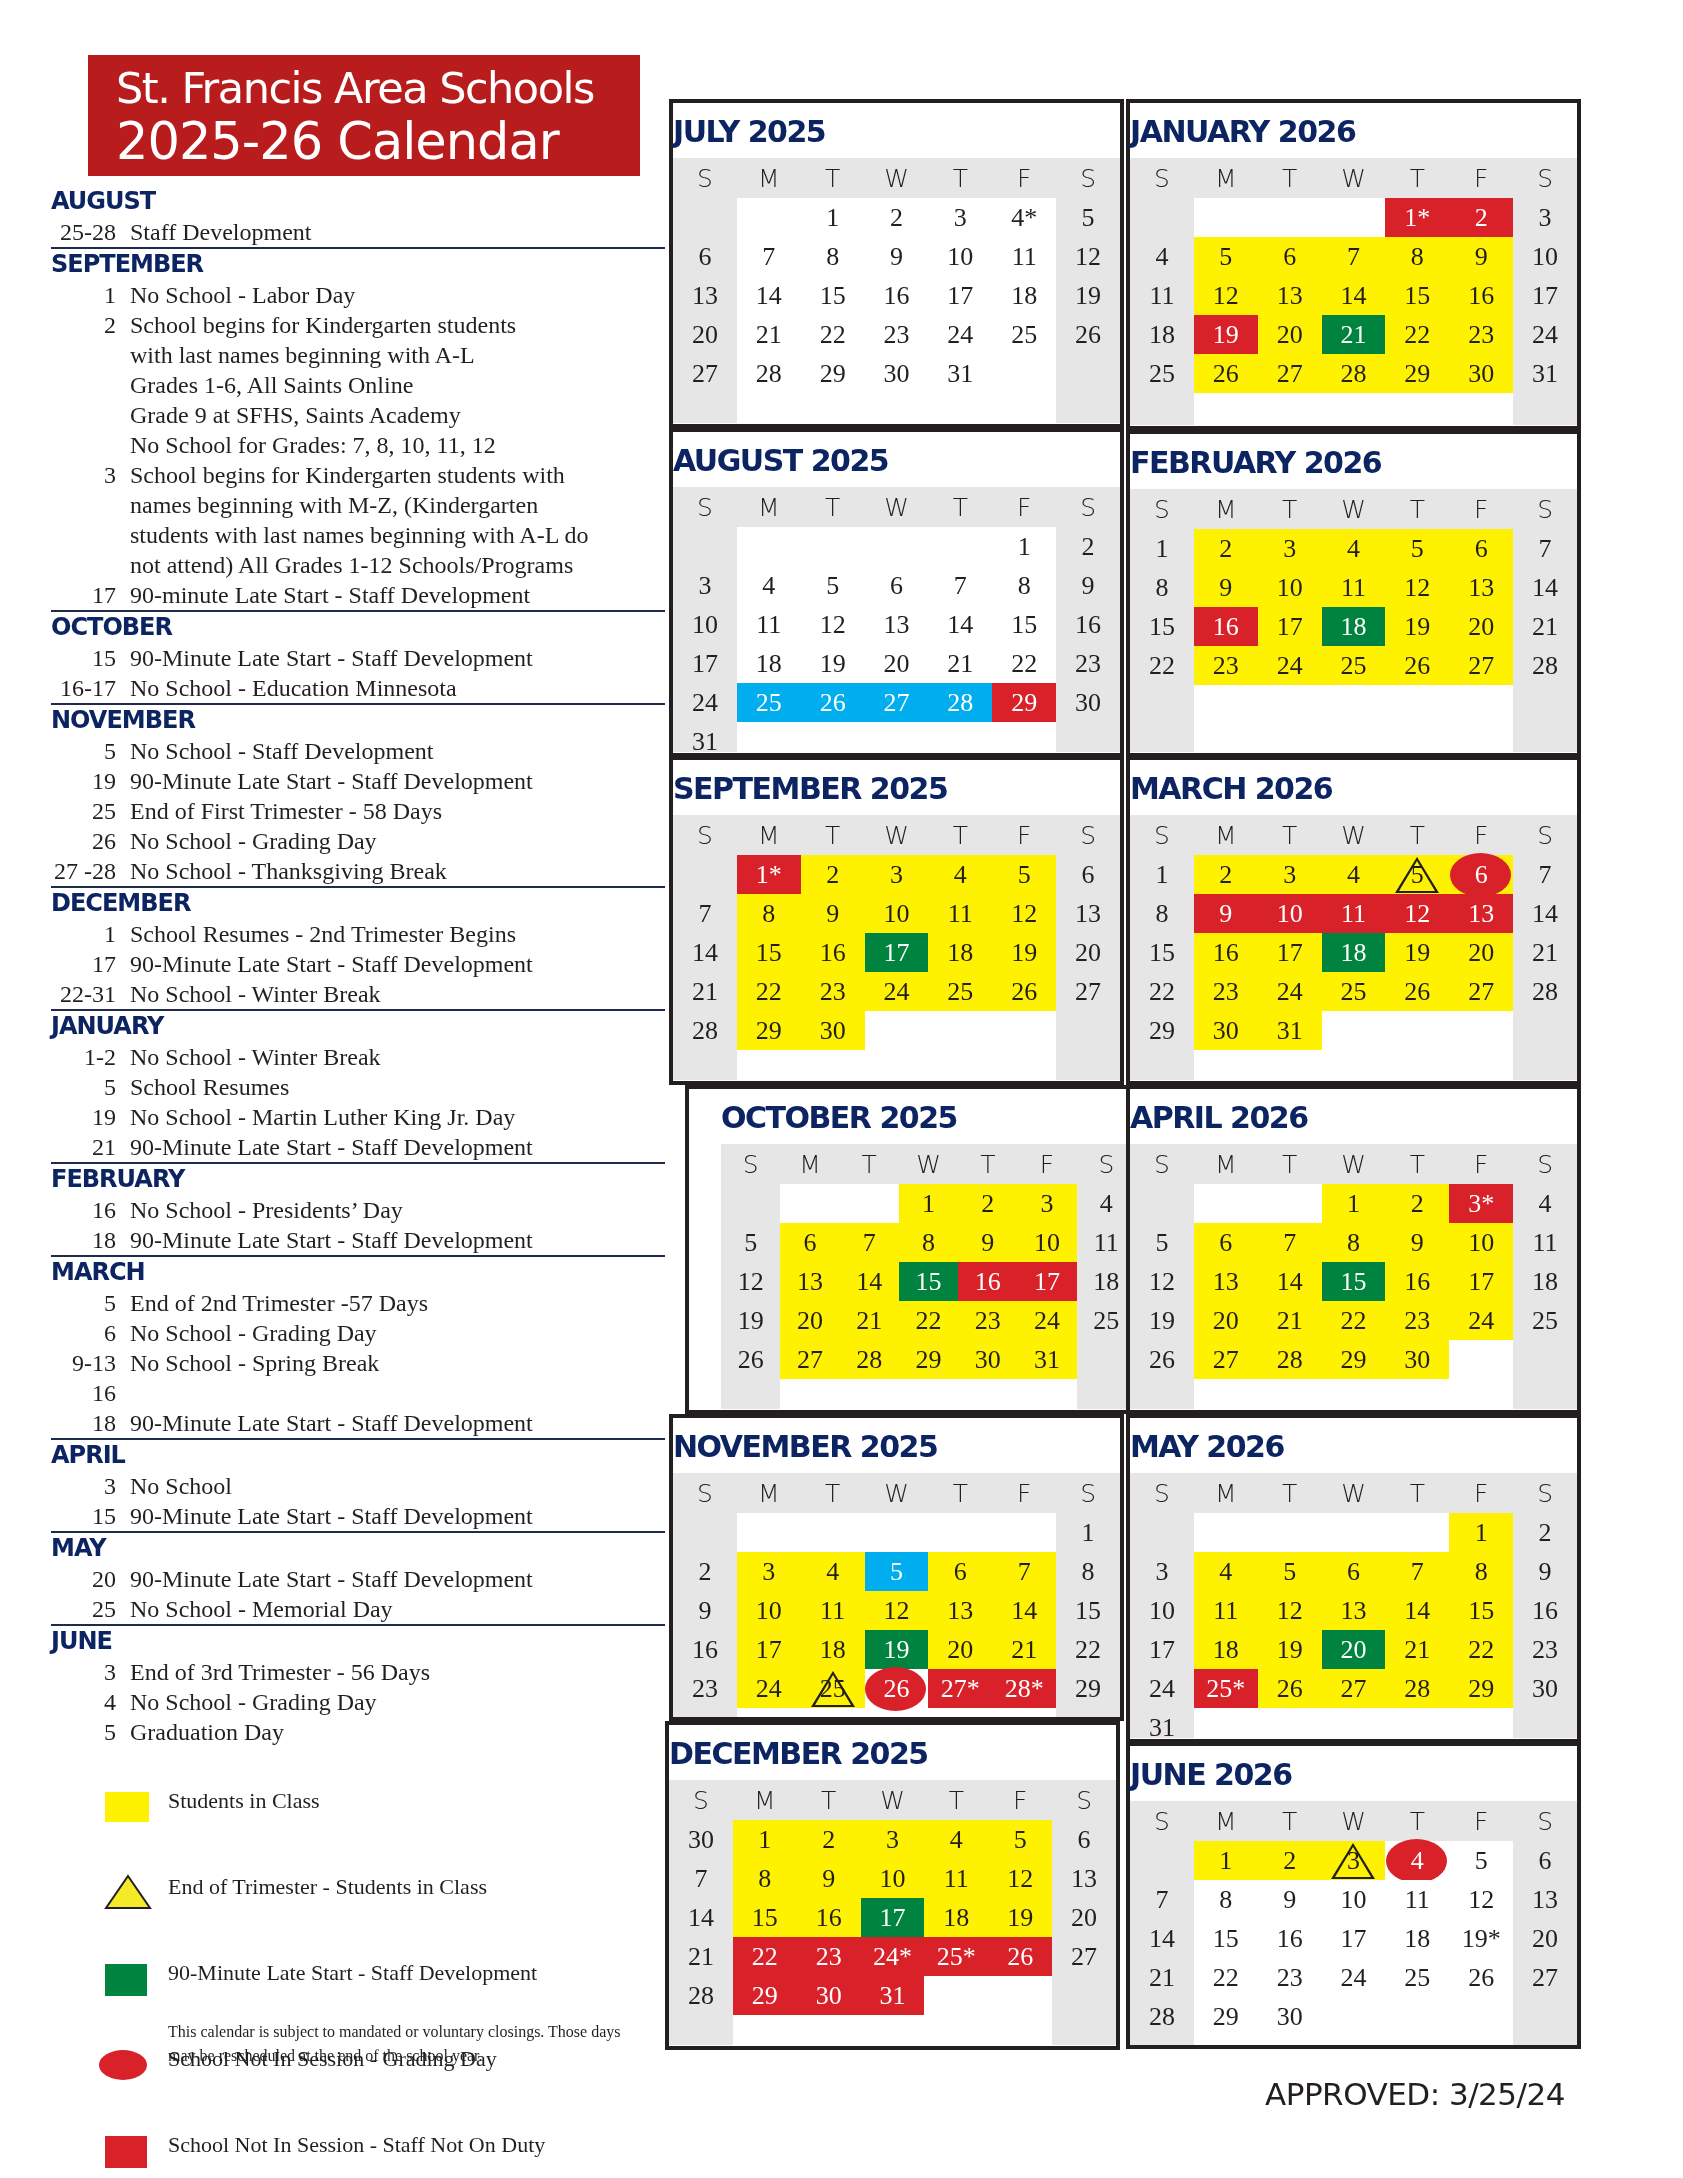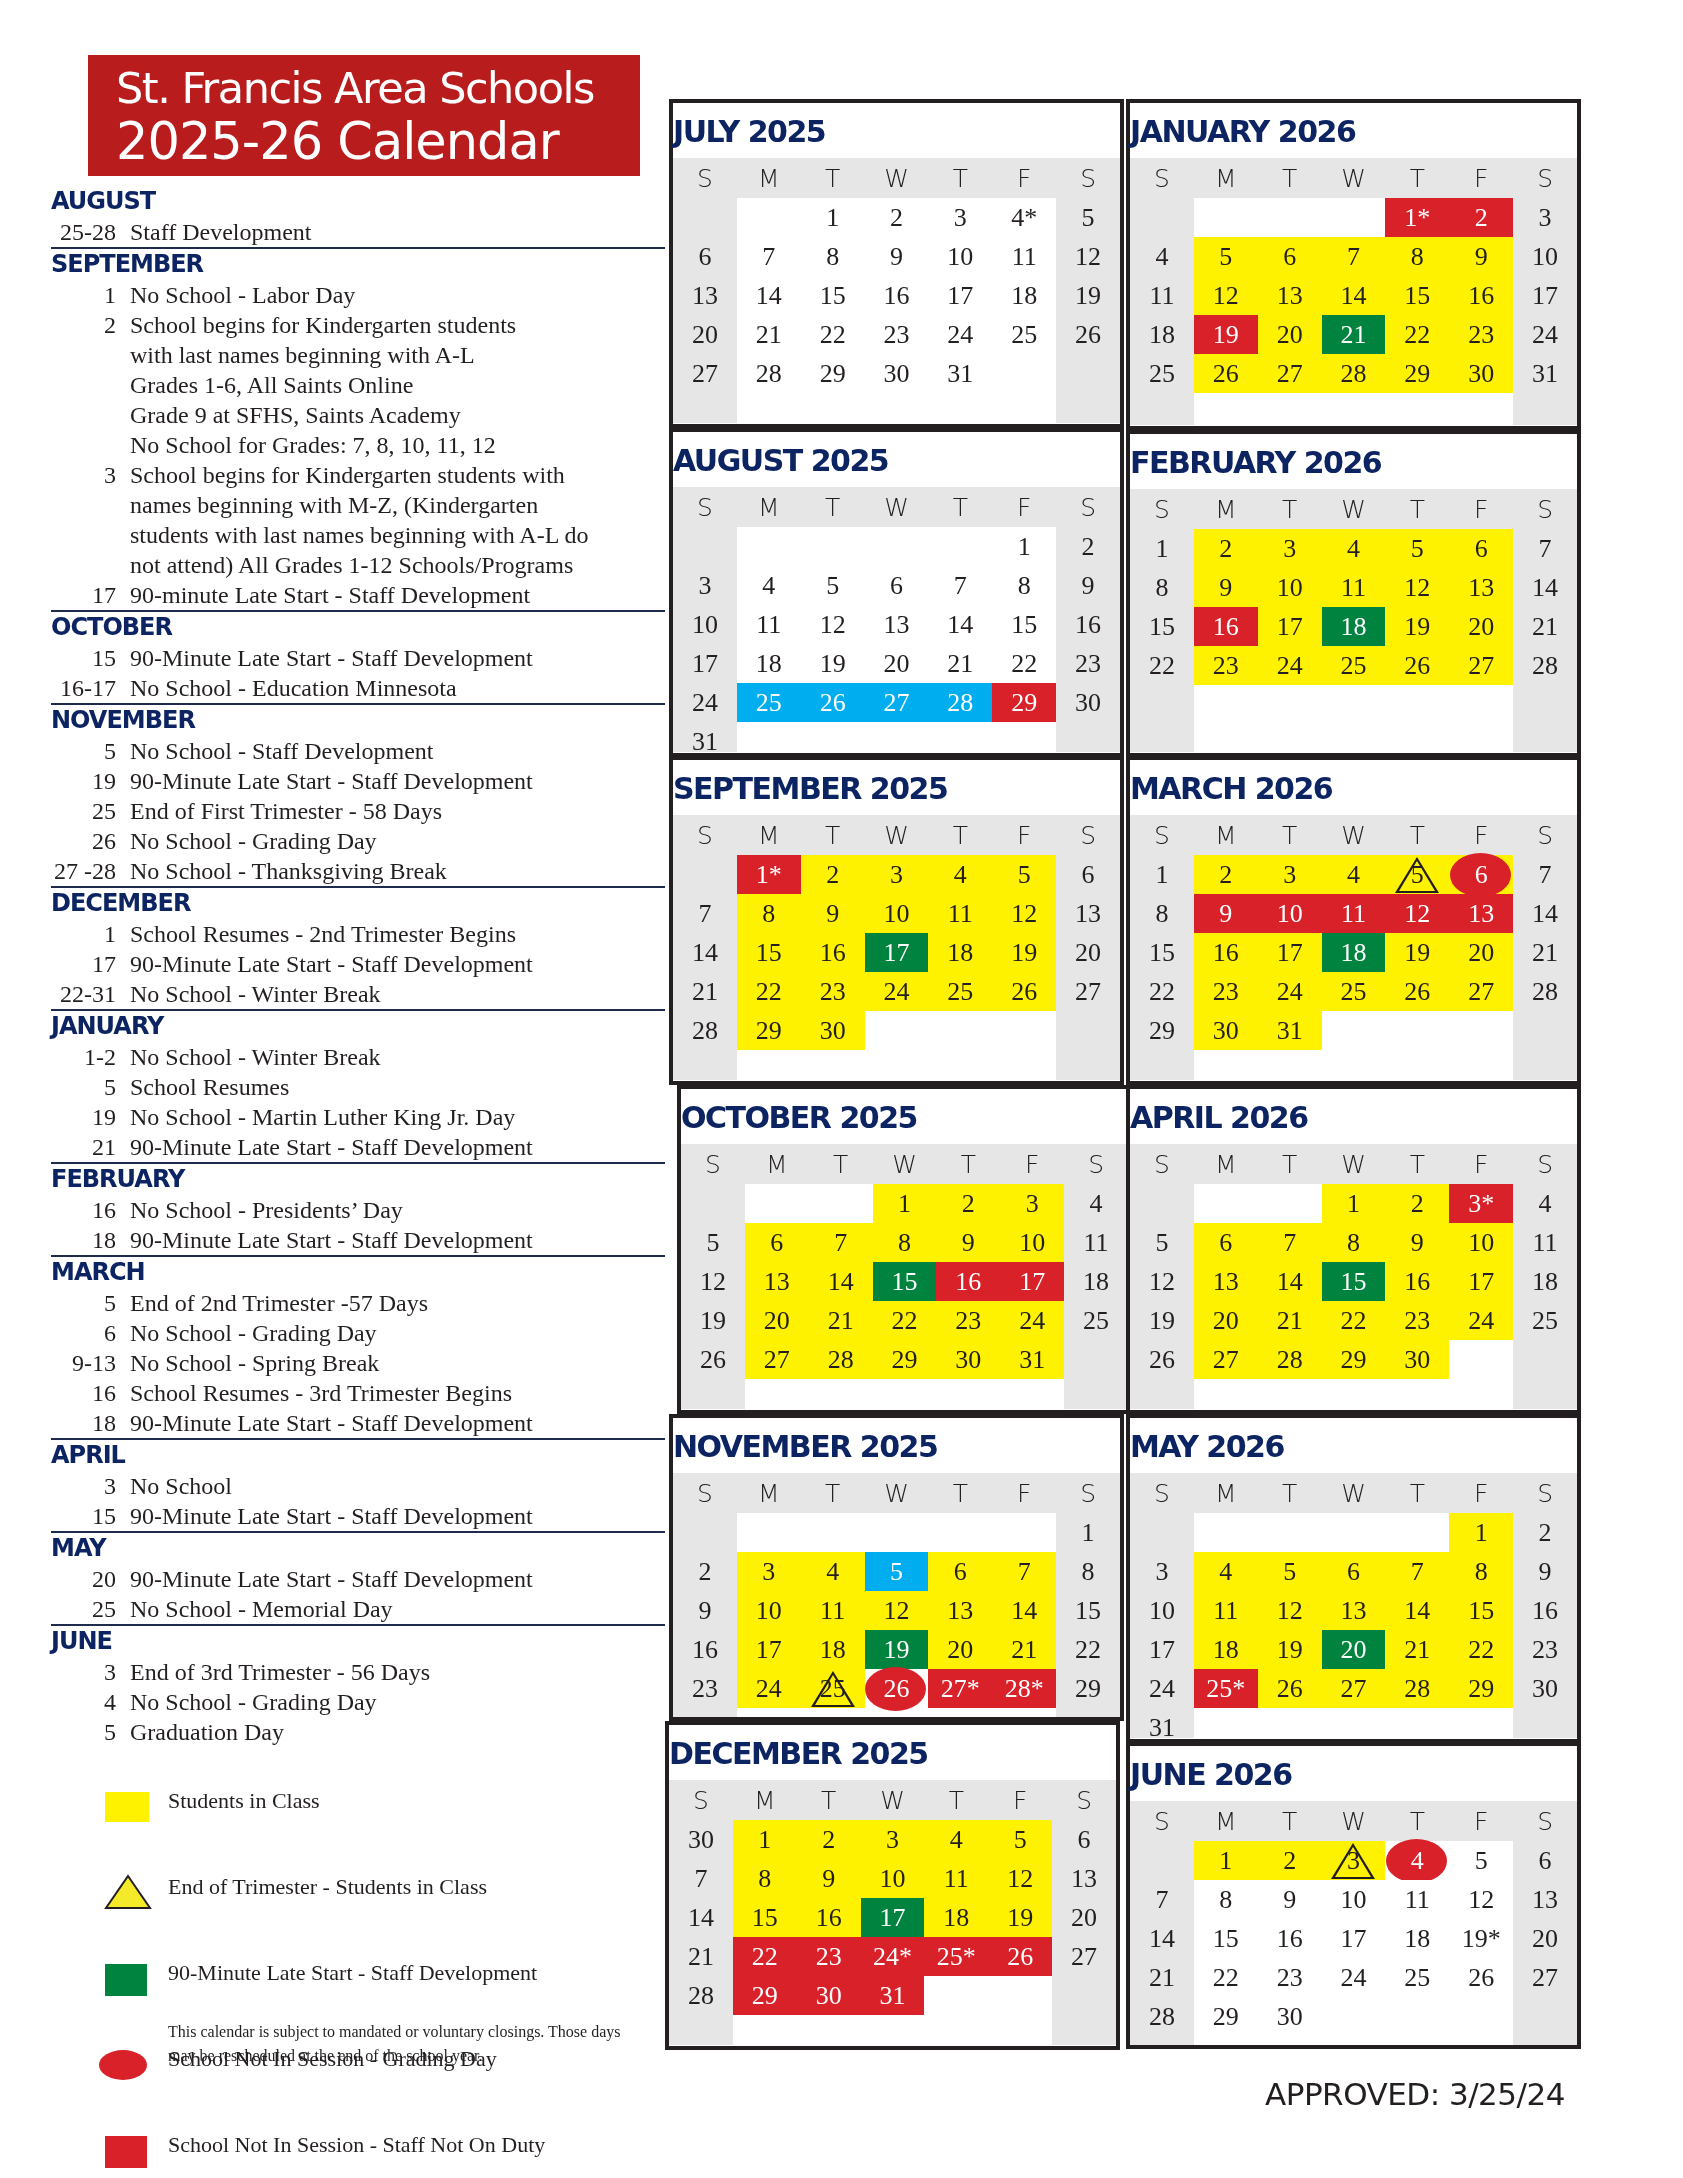--- a/index.html
+++ b/index.html
@@ -188,21 +188,20 @@
       <div class="ev-row">
         <div class="ev-date">6</div>
         <div class="ev-text">No School - Grading Day</div>
       </div>
       <div class="ev-row">
         <div class="ev-date">9-13</div>
         <div class="ev-text">No School - Spring Break</div>
       </div>
       <div class="ev-row">
         <div class="ev-date">16</div>
-        <div class="ev-text">School Resumes - 3rd Trimester Begins</div>
       </div>
       <div class="ev-row">
         <div class="ev-date">18</div>
         <div class="ev-text">90-Minute Late Start - Staff Development</div>
       </div>
       <div class="ev-divider"></div>
     </div>
     <div class="ev-section">
       <div class="ev-month">APRIL</div>
       <div class="ev-row">
@@ -685,21 +684,21 @@
           <div style="height: 198px;"></div>
           <div style="background: rgb(255, 255, 255); height: 198px;"></div>
           <div style="background: rgb(255, 255, 255); height: 198px;"></div>
           <div style="background: rgb(255, 255, 255); height: 198px;"></div>
           <div style="background: rgb(255, 255, 255); height: 198px;"></div>
           <div style="background: rgb(255, 255, 255); height: 198px;"></div>
           <div style="height: 198px;"></div>
         </div>
       </div>
     </div>
-    <div class="month" style="left: 8px; top: 986px; height: 329px;">
+    <div class="month" style="left: 16px; top: 986px; height: 329px; padding-left: 32px;">
       <div class="month-title">OCTOBER 2025</div>
       <div class="grid" style="height: 265px; overflow: hidden;">
         <div class="dow-row">
           <div class="dow">S</div>
           <div class="dow">M</div>
           <div class="dow">T</div>
           <div class="dow">W</div>
           <div class="dow">T</div>
           <div class="dow">F</div>
           <div class="dow">S</div>

